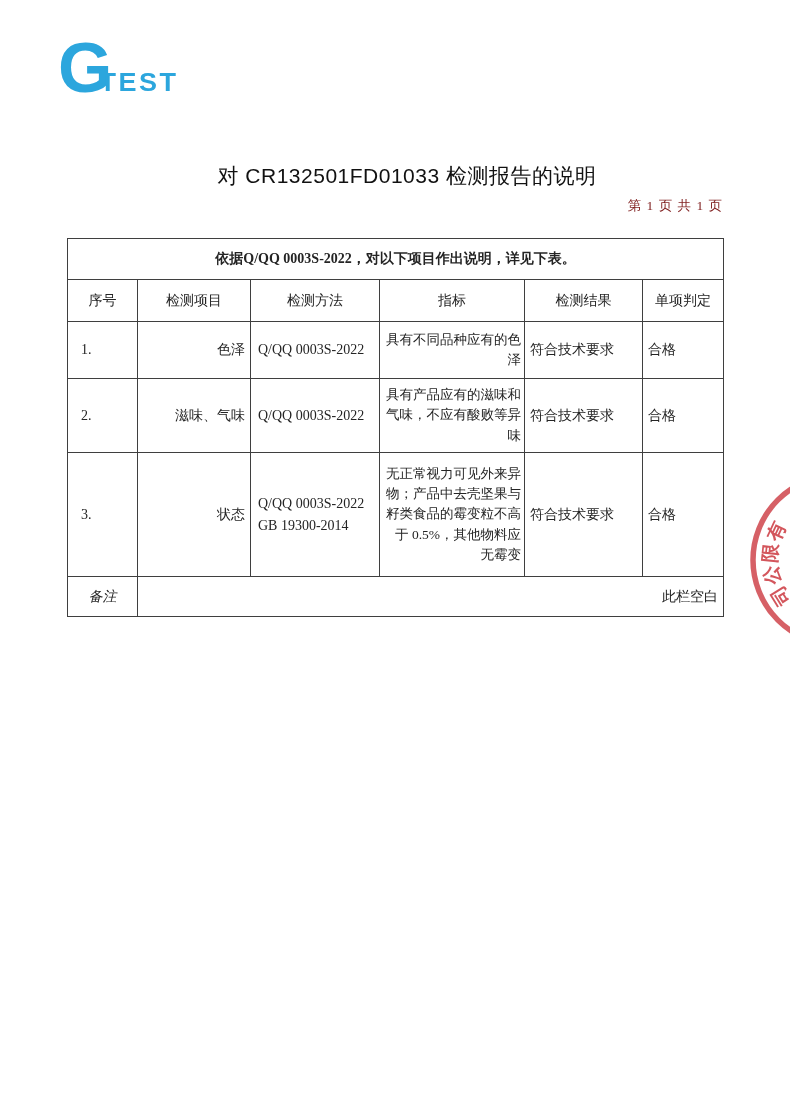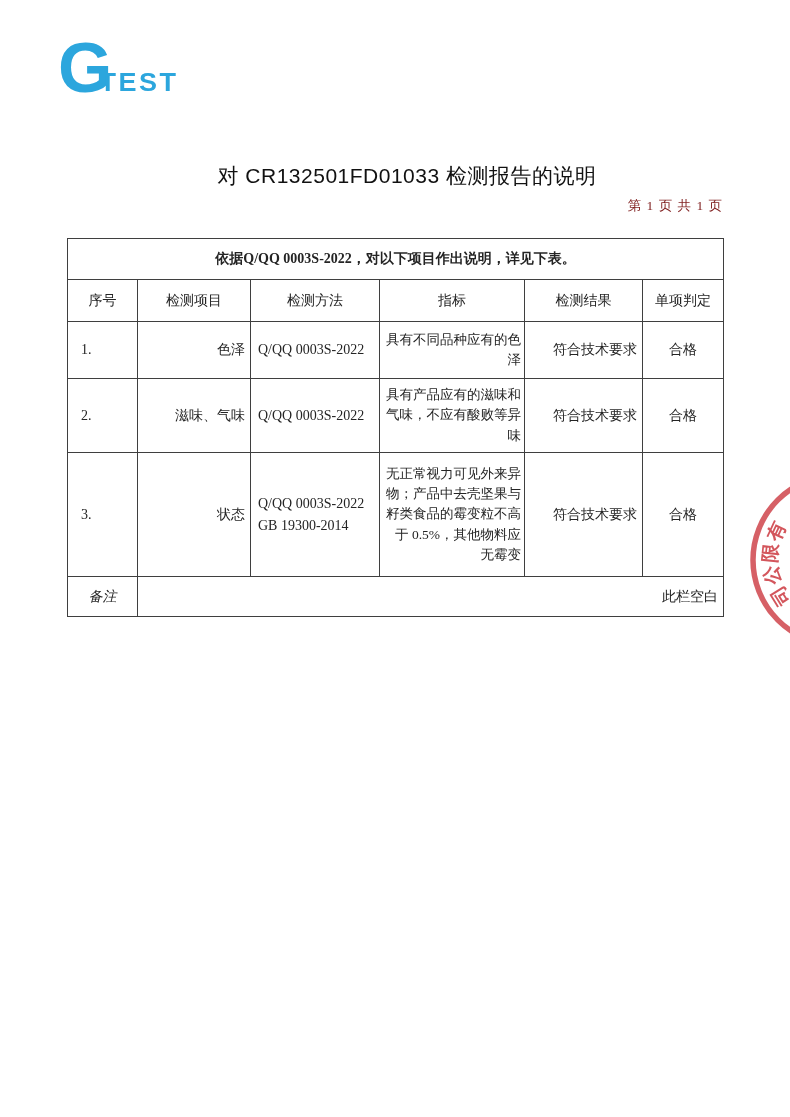--- a/index.html
+++ b/index.html
@@ -76,22 +76,22 @@
   .header-row th { height:27px; text-align:center; }
   .row-0 td { height:42px; }
   .row-1 td { height:59px;margin-top:23px; }
   .row-2 td { height:109px; }
   .remark-row td { height:25px; }
 
   td.col-serial   { text-align:left; padding-left:13px; }
   td.col-item     { text-align:right; padding-left:16px; }
   td.col-method   { text-align:left; padding-left:7px; white-space:pre-line; line-height:1.55; }
   td.col-indicator{ text-align:right; font-size:13.5px; line-height:1.5; padding:3px 3px; }
-  td.col-result   { text-align:right; }
-  td.col-judgement{ text-align:center; }
+  td.col-result   { text-align:left; }
+  td.col-judgement{ }
   td.remark-label { text-align:center;font-style:italic; }
   td.remark-value { text-align:right; }
 
   
   .stamp {
     position:absolute; left:713px; top:453px; width:77px; height:200px;
     pointer-events:none;
   }
   .stamp svg { display:block; }
   #stamp-chars text {

